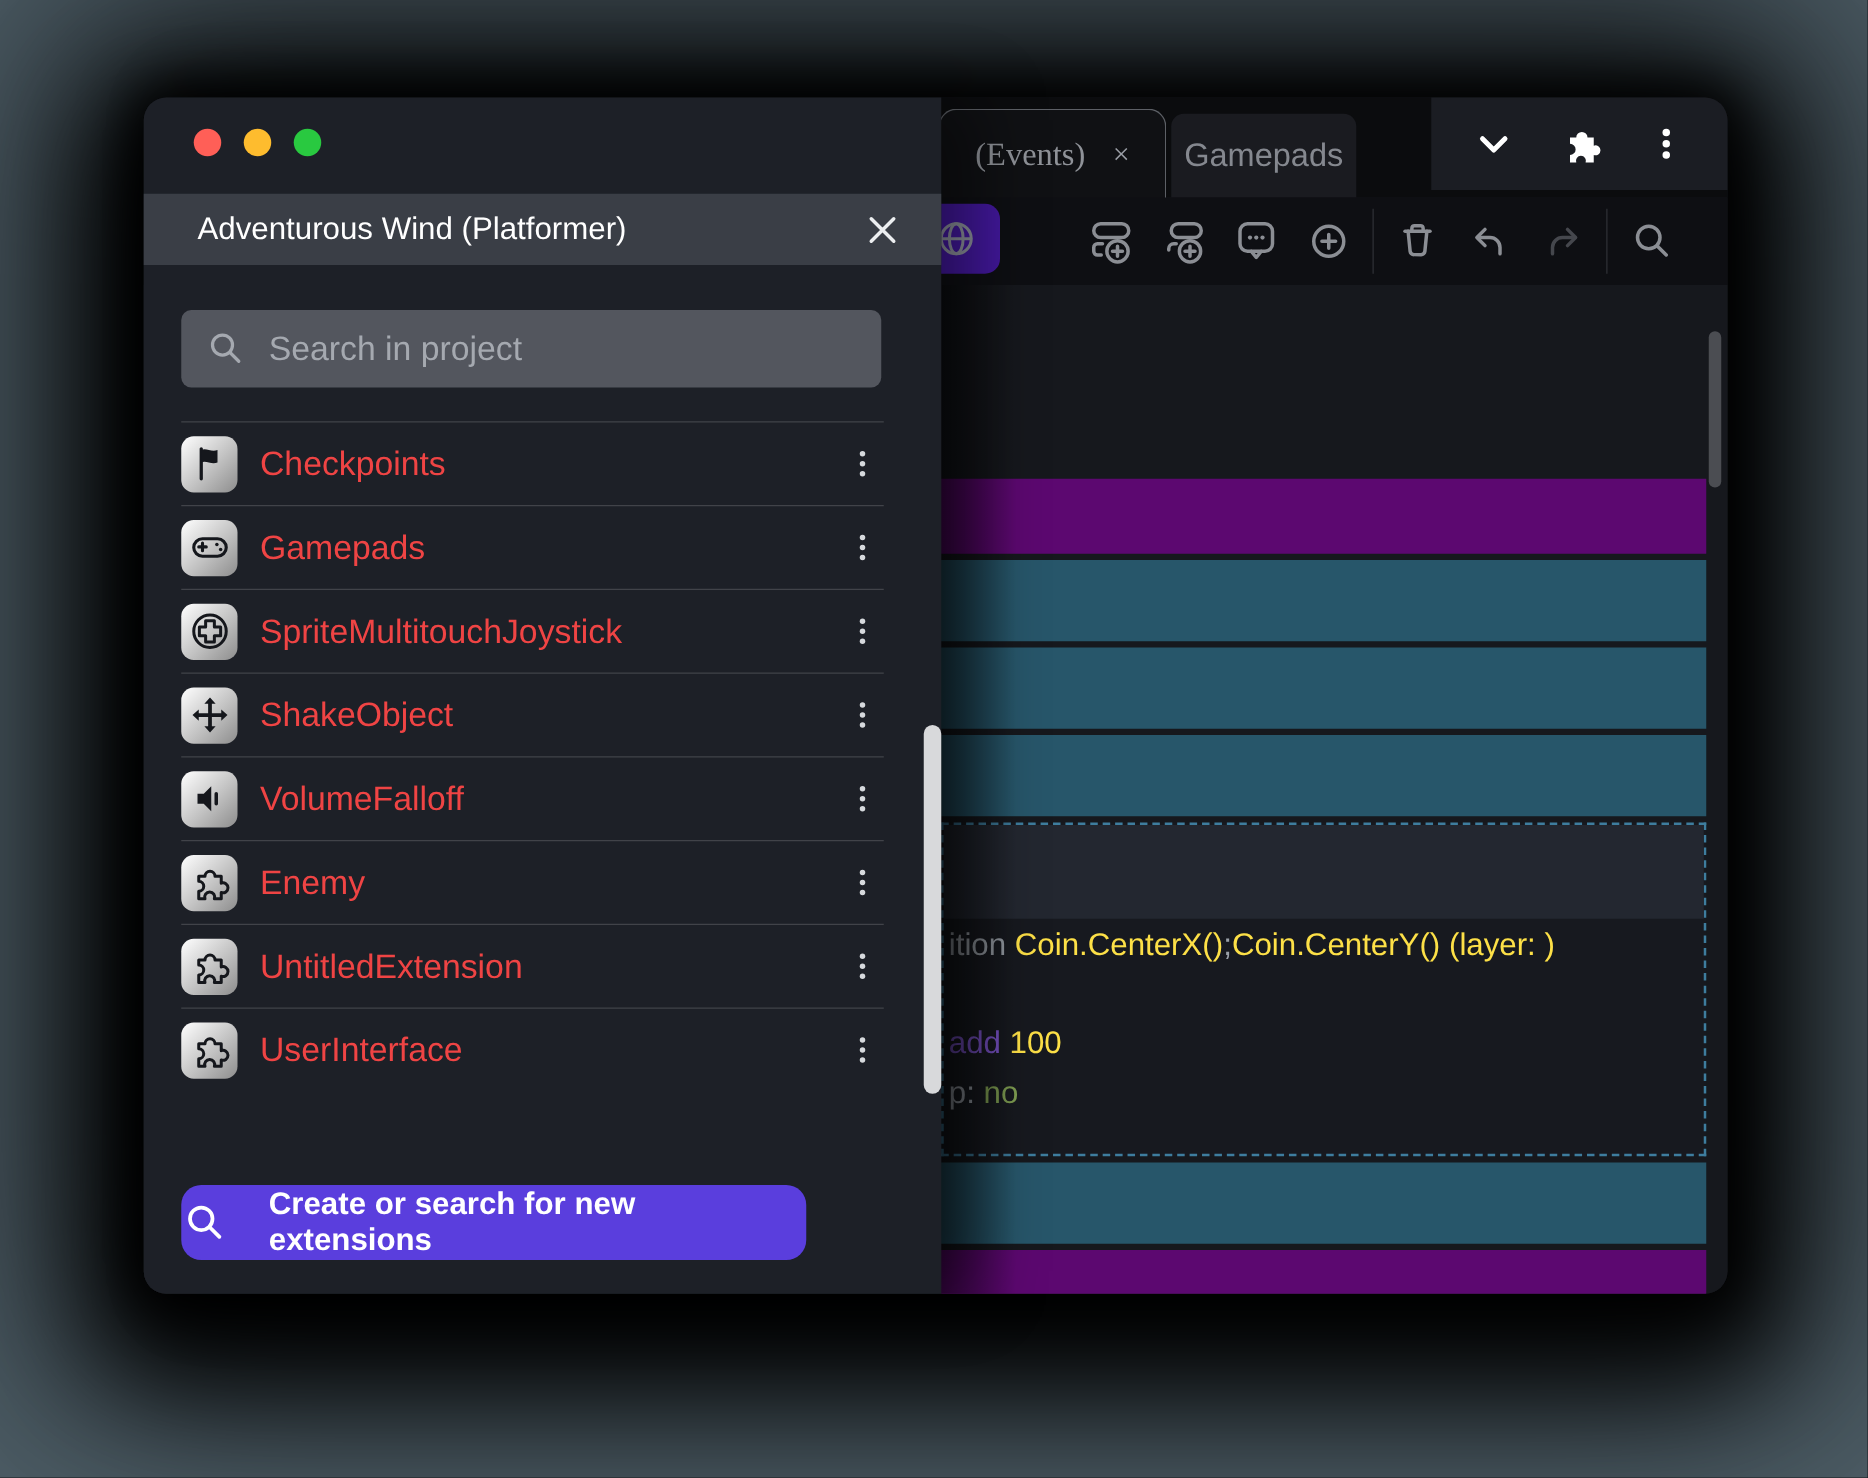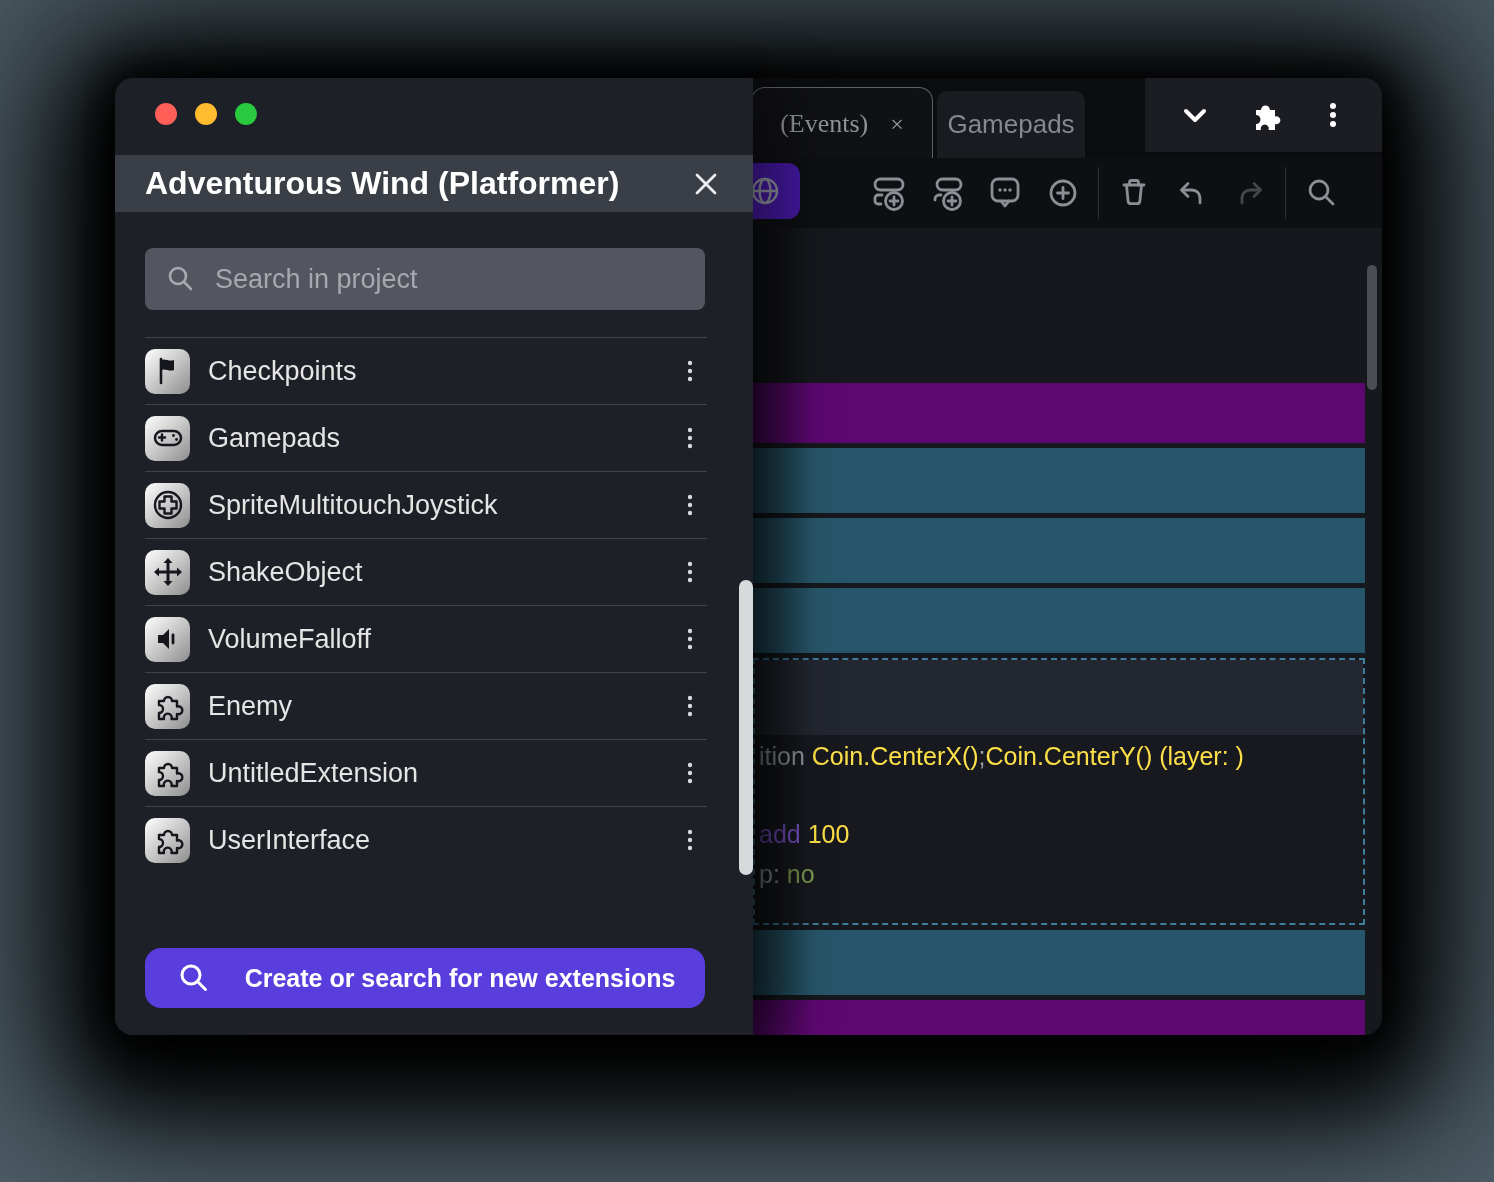--- a/index.html
+++ b/index.html
@@ -55,34 +55,34 @@
   .sheet-scrollbar{position:absolute;left:1252px;top:37px;width:10px;height:125px;border-radius:5px;background:#4b4d52;}
   
   .drawer{
     position:absolute;left:0;top:0;width:638px;height:957px;background:#1d2027;
     border-radius:18px 0 0 18px;box-shadow:28px 0 55px rgba(0,0,0,.45);
   }
   .traffic{position:absolute;top:25px;left:40px;display:flex;gap:18px;}
   .light{width:22px;height:22px;border-radius:50%;}
   .drawer-header{position:absolute;left:0;top:77px;width:638px;height:57px;background:#3a3e46;
     display:flex;align-items:center;justify-content:space-between;padding:0 32px 0 30px;box-sizing:border-box;}
-  .drawer-title{color:#ffffff;font-size:32px;font-weight:bold;}
+  .drawer-title{color:#ffffff;font-size:25px;font-weight:normal;margin-left:13px;}
   .searchbox{position:absolute;left:30px;top:170px;width:560px;height:62px;background:#53565e;border-radius:8px;
     display:flex;align-items:center;padding:0 18px;box-sizing:border-box;gap:16px;}
   .searchbox input{flex:1;background:transparent;border:none;outline:none;color:#5eead4;font-size:27px;
     font-family:"Liberation Sans","DejaVu Sans",sans-serif;}
   .searchbox input::placeholder{color:#a5a9b0;}
   .extlist{position:absolute;left:30px;top:259px;width:562px;border-top:1px solid rgba(255,255,255,.16);}
   .extrow{height:66px;display:flex;align-items:center;border-bottom:1px solid rgba(255,255,255,.16);position:relative;}
   .extrow:last-child{border-bottom:none;}
   .tile{width:45px;height:45px;border-radius:10px;background:linear-gradient(135deg,#ffffff 0%,#c2c2c2 55%,#8d8d8d 100%);
     display:flex;align-items:center;justify-content:center;flex:0 0 45px;}
-  .extlabel{color:#e5e5e5;font-size:27px;margin-left:18px;}
+  .extlabel{color:#ef4444;font-size:27px;margin-left:18px;}
   .kebab{position:absolute;right:4px;top:50%;transform:translateY(-50%);color:#d6d9dd;}
-  .cta{position:absolute;left:30px;top:870px;width:560px;height:60px;background:#5a3edd;border-radius:16px;
+  .cta{position:absolute;left:30px;top:870px;width:500px;height:60px;background:#5a3edd;border-radius:16px;
     display:flex;align-items:center;justify-content:center;gap:34px;color:#ffffff;}
   .cta-label{font-size:25px;font-weight:bold;}
   .drawer-scrollbar{position:absolute;left:624px;top:502px;width:14px;height:295px;border-radius:7px;
     background:rgba(242,243,245,.88);}
   svg{display:block;}
 </style>
 </head>
 <body>
 
 <div class="window">

